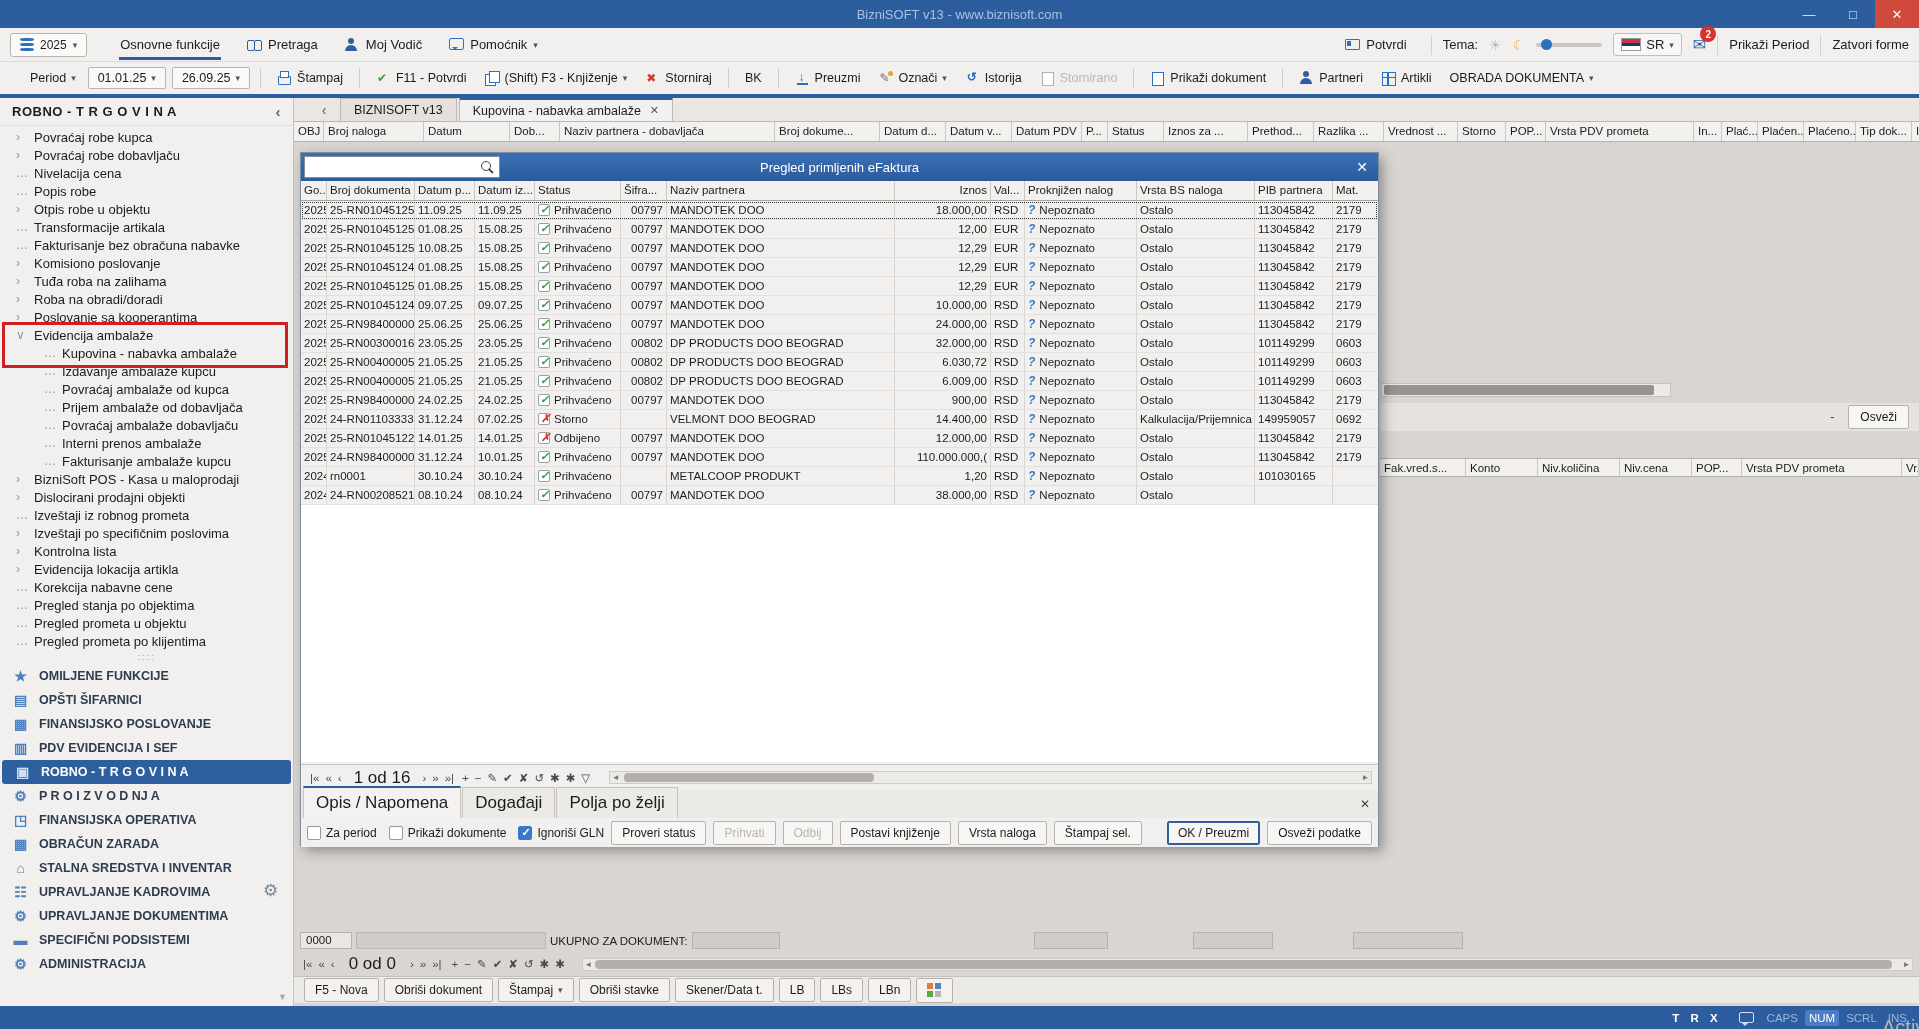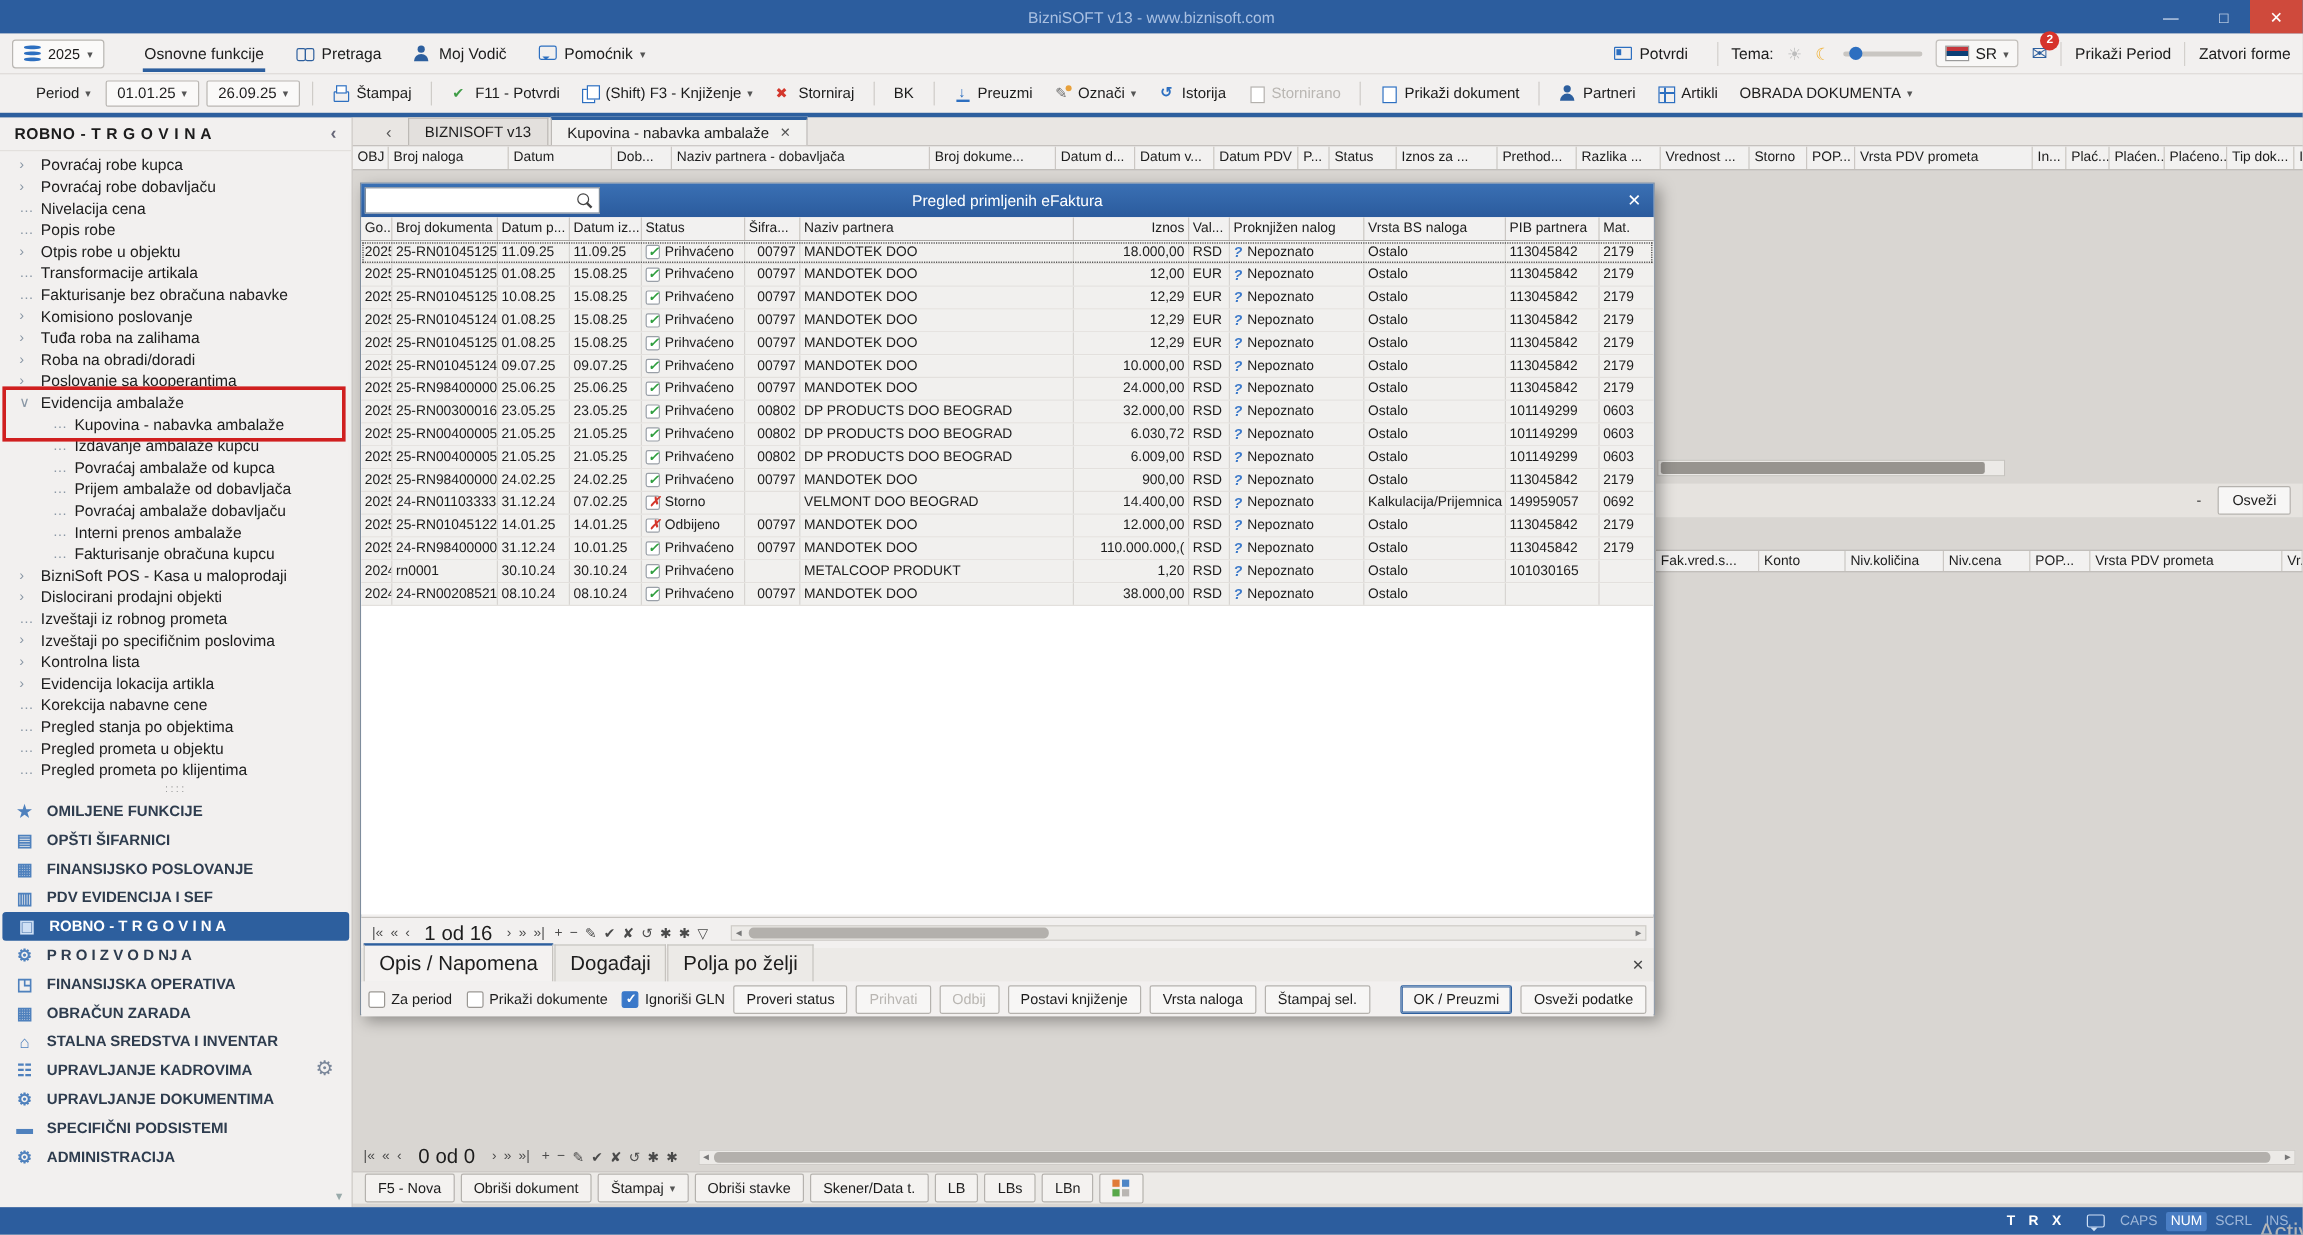--- a/index.html
+++ b/index.html
@@ -466,21 +466,21 @@
         <div class="titem child">
     <span class="tar">…</span>
     <span>Povraćaj ambalaže dobavljaču</span>
   </div>
         <div class="titem child">
     <span class="tar">…</span>
     <span>Interni prenos ambalaže</span>
   </div>
         <div class="titem child">
     <span class="tar">…</span>
-    <span>Fakturisanje obračuna kupcu</span>
+    <span>Fakturisanje ambalaže kupcu</span>
   </div>
         <div class="titem">
     <span class="tar">›</span>
     <span>BizniSoft POS - Kasa u maloprodaji</span>
   </div>
         <div class="titem">
     <span class="tar">›</span>
     <span>Dislocirani prodajni objekti</span>
   </div>
         <div class="titem">
@@ -627,20 +627,29 @@
     <div class="bghead2">
         <span class="bgc">Fak.vred.s...</span>
         <span class="bgc">Konto</span>
         <span class="bgc">Niv.količina</span>
         <span class="bgc">Niv.cena</span>
         <span class="bgc">POP...</span>
         <span class="bgc">Vrsta PDV prometa</span>
         <span class="bgc">Vr...</span>
       </div>
 
+    <div class="ffields">
+      <span class="fcode">0000</span>
+      <span class="fstrip"></span>
+      <span class="flabel">UKUPNO ZA DOKUMENT:</span>
+      <span class="fbox fb1"></span>
+      <span class="fbox fb2"></span>
+      <span class="fbox fb3"></span>
+      <span class="fbox fb4"></span>
+    </div>
 
     <div class="fnav">
       <span class="navgroup">
           <span class="nico">|«</span>
           <span class="nico">«</span>
           <span class="nico">‹</span>
         </span>
       <span class="npos">0 od 0</span>
       <span class="navgroup">
           <span class="nico">›</span>

